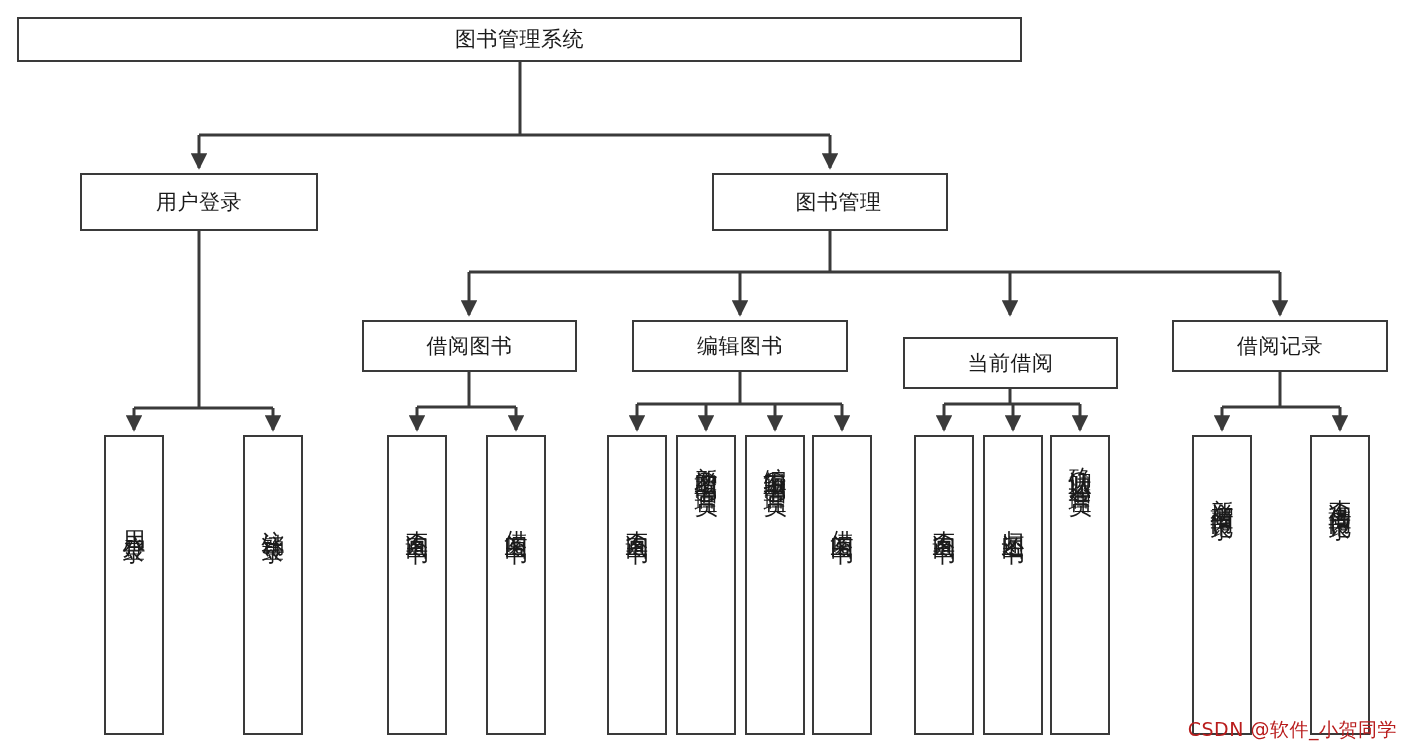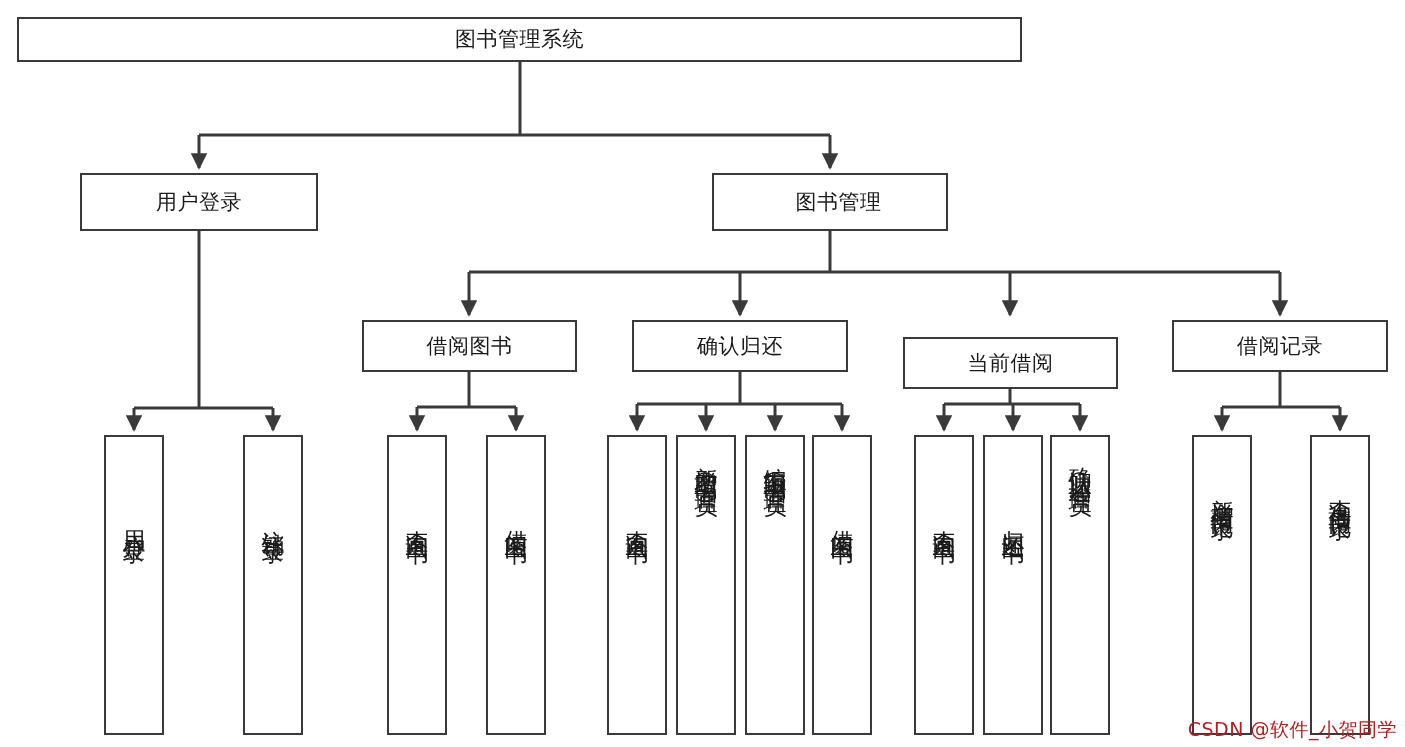--- a/index.html
+++ b/index.html
@@ -137,21 +137,21 @@
 
   <div class="node horizontal" style="left:712px; top:173px; width:236px; height:58px;padding-left:17px;">
     <span class="node-label">图书管理</span>
   </div>
 
   <div class="node horizontal" style="left:362px; top:320px; width:215px; height:52px;">
     <span class="node-label">借阅图书</span>
   </div>
 
   <div class="node horizontal" style="left:632px; top:320px; width:216px; height:52px;">
-    <span class="node-label">确认归还</span>
+    <span class="node-label">编辑图书</span>
   </div>
 
   <div class="node horizontal" style="left:903px; top:337px; width:215px; height:52px;">
     <span class="node-label">当前借阅</span>
   </div>
 
   <div class="node horizontal" style="left:1172px; top:320px; width:216px; height:52px;">
     <span class="node-label">借阅记录</span>
   </div>
 

